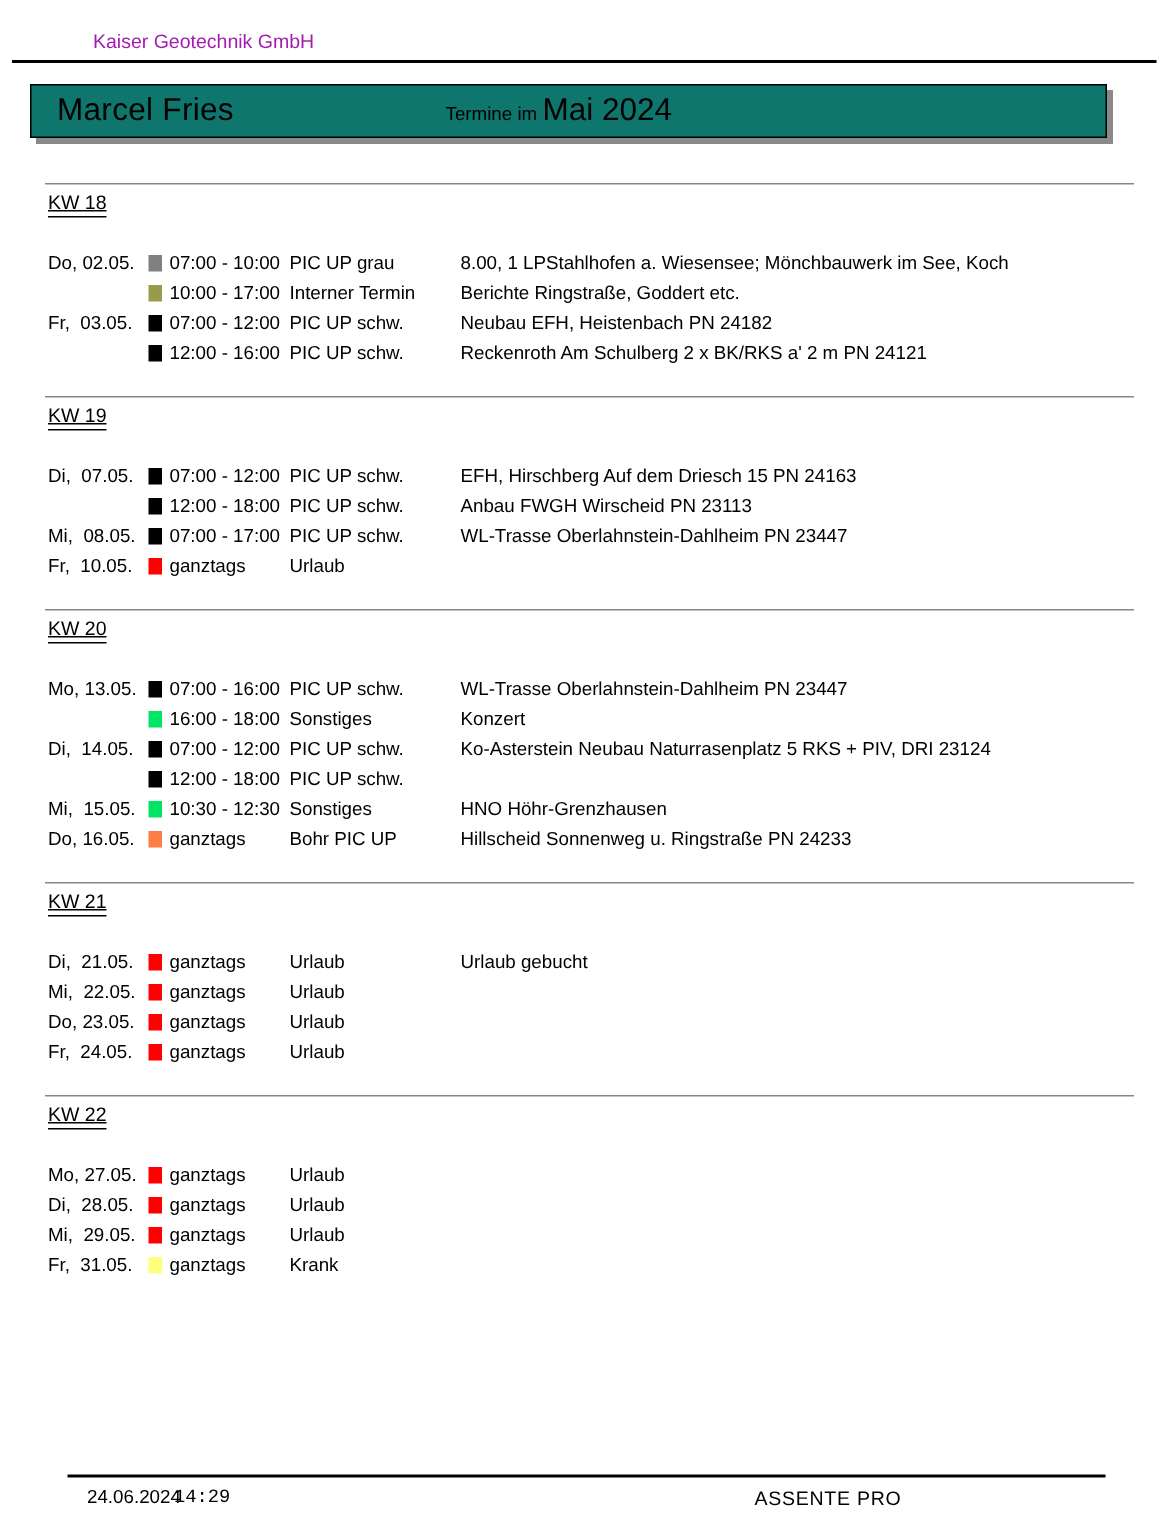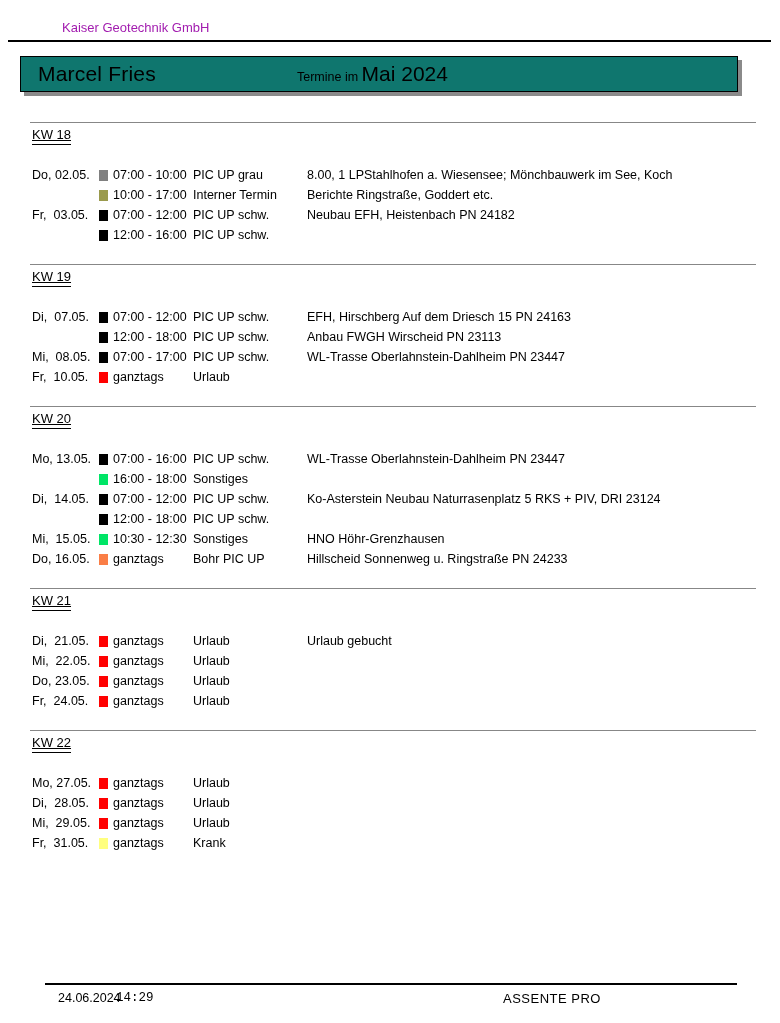--- a/index.html
+++ b/index.html
@@ -80,20 +80,21 @@
     <span class="c-type">PIC UP schw.</span>
     <span class="c-desc">Neubau EFH, Heistenbach PN 24182</span>
   </div>
         <div class="row">
     <span class="c-day"></span>
     <span class="c-square">
             <span class="square" style="background: rgb(0, 0, 0);"></span>
           </span>
     <span class="c-time">12:00 - 16:00</span>
     <span class="c-type">PIC UP schw.</span>
+    <span class="c-desc">Reckenroth Am Schulberg 2 x BK/RKS a' 2 m PN 24121</span>
   </div>
       </div>
   </div>
     <div class="section">
     <div class="section-rule"></div>
     <div><span class="kw-label">KW 19</span></div>
     <div class="rows">
         <div class="row">
     <span class="c-day">Di,  07.05.</span>
     <span class="c-square">
@@ -145,20 +146,21 @@
     <span class="c-type">PIC UP schw.</span>
     <span class="c-desc">WL-Trasse Oberlahnstein-Dahlheim PN 23447</span>
   </div>
         <div class="row">
     <span class="c-day"></span>
     <span class="c-square">
             <span class="square" style="background: rgb(0, 229, 102);"></span>
           </span>
     <span class="c-time">16:00 - 18:00</span>
     <span class="c-type">Sonstiges</span>
+    <span class="c-desc">Konzert</span>
   </div>
         <div class="row">
     <span class="c-day">Di,  14.05.</span>
     <span class="c-square">
             <span class="square" style="background: rgb(0, 0, 0);"></span>
           </span>
     <span class="c-time">07:00 - 12:00</span>
     <span class="c-type">PIC UP schw.</span>
     <span class="c-desc">Ko-Asterstein Neubau Naturrasenplatz 5 RKS + PIV, DRI  23124</span>
   </div>

